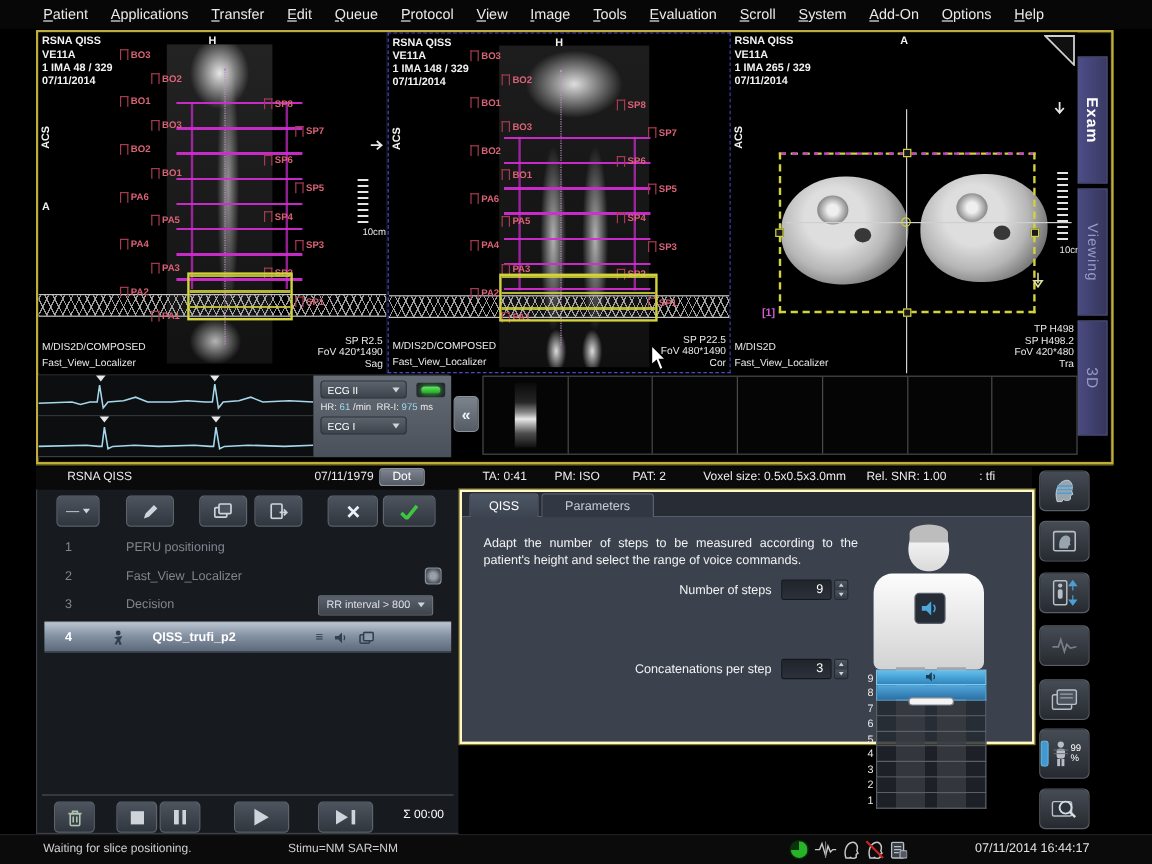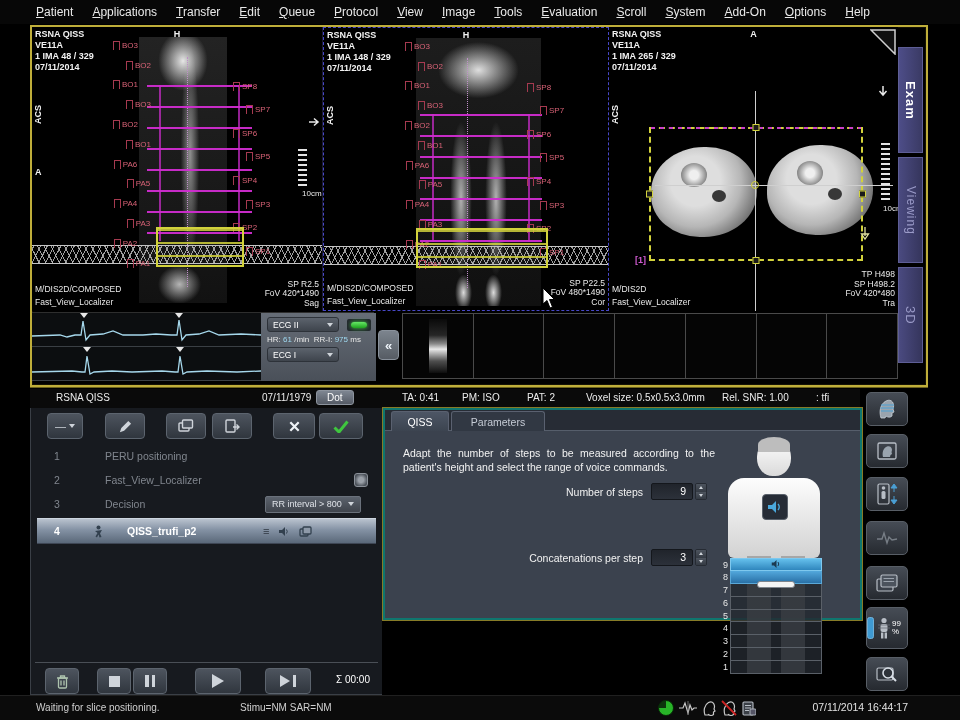--- a/index.html
+++ b/index.html
@@ -21,21 +21,21 @@
   #vp3 { left:577px; width:289px; }
 
   .vp-info { position:absolute; left:3px; top:2px; font-size:9px; font-weight:bold; color:#f2f2f2; line-height:11px; z-index:6; }
   .orient-top { position:absolute; top:2px; left:50%; transform:translateX(-50%); font-size:9px; font-weight:bold; color:#f2f2f2; z-index:6; }
   .axis-label { position:absolute; left:1px; top:78px; font-size:9px; font-weight:bold; color:#f2f2f2; writing-mode:vertical-rl; transform:rotate(180deg); z-index:6; }
   .orient-left { position:absolute; left:3px; top:140px; font-size:9px; font-weight:bold; color:#f2f2f2; z-index:6; }
   .vp-footer-left { position:absolute; left:3px; bottom:2px; font-size:8.5px; line-height:13px; color:#eaeaea; z-index:6; }
   .vp-footer-right { position:absolute; right:3px; bottom:3px; font-size:8.5px; line-height:9.5px; color:#eaeaea; text-align:right; z-index:6; }
 
   .lbl-col { position:absolute; z-index:4; }
-  .lbl { height:19.8px; font-size:8px; font-weight:normal; color:#d86276; display:flex; align-items:flex-end; gap:2px;justify-content:center; }
+  .lbl { height:19.8px; font-size:8px; font-weight:bold; color:#d86276; display:flex; align-items:flex-end; gap:2px; }
   .lbl .brk { width:7px; height:9px; border:1px solid #a63a50; border-bottom:none; }
   .lbl:nth-child(even) { margin-left:26px; }
   .lbl-col.right .lbl { height:23.6px; }
   #vp1 .lbl-col.left { left:68px; top:3px; }
   #vp1 .lbl-col.right { left:188px; top:40px; }
   #vp2 .lbl-col.left { left:68px; top:3px; }
   #vp2 .lbl-col.right { left:190px; top:40px; }
 
   .img-sag { position:absolute; left:107px; top:10px; width:88px; height:266px; z-index:1;
     background: radial-gradient(ellipse 40% 16% at 50% 9%, #e6e6e6, rgba(0,0,0,0) 70%),
@@ -163,21 +163,21 @@
   .tbtn { position:absolute; top:260px; height:26px; background:linear-gradient(#4d545e,#30363e); border:1px solid #5c646e; border-radius:4px;
     display:flex; align-items:center; justify-content:center; gap:3px; color:#cfd4da; cursor:pointer; }
   .t-stop { width:11px; height:11px; background:#cfd4da; }
   .t-bar { width:3.5px; height:12px; background:#cfd4da; }
   .t-play { width:0; height:0; border-top:7px solid transparent; border-bottom:7px solid transparent; border-left:12px solid #cfd4da; }
   .t-play-sm { width:0; height:0; border-top:6px solid transparent; border-bottom:6px solid transparent; border-left:10px solid #cfd4da; }
   .t-endbar { width:3px; height:12px; background:#cfd4da; }
   .q-total { position:absolute; left:305px; top:266px; font-size:10px; color:#fff; white-space:nowrap; }
 
   
-  .dialog { position:absolute; left:383px; top:408px; width:479px; height:212px; border:2px solid #0f766e; background:#3b424e; box-shadow:0 0 0 1px #867b27; }
+  .dialog { position:absolute; left:383px; top:408px; width:479px; height:212px; border:2px solid #fef9c3; background:#3b424e; box-shadow:0 0 0 1px #867b27; }
   .dlg-tabbar { position:absolute; top:0; left:0; right:0; height:21px; background:#272c35; border-bottom:1px solid #565e6b; }
   .dlg-tab { position:absolute; top:1px; height:20px; display:flex; align-items:center; justify-content:center; font-size:10.5px;
     border:1px solid #5a6170; border-bottom:none; border-radius:3px 3px 0 0; cursor:pointer; }
   .dlg-tab.active { left:6px; width:58px; background:linear-gradient(#4d5665,#3c4450); color:#fff; }
   .dlg-tab.inactive { left:66px; width:94px; background:#30murals; background:#313843; color:#c6ccd6; }
   .dlg-desc { position:absolute; left:18px; top:36px; width:312px; font-size:10.5px; color:#f2f2f2; line-height:14px; text-align:justify; }
   .fld-label { position:absolute; right:217px; font-size:10.5px; color:#f2f2f2; white-space:nowrap; }
   .fld-box { position:absolute; left:266px; width:42px; height:17px; background:linear-gradient(#20242b,#2c313a); border:1px solid #14171c;
     border-radius:2px; color:#fff; font-size:10.5px; text-align:right; padding:1px 6px 0 0; }
   .spinner { position:absolute; left:310px; width:12px; height:17px; display:flex; flex-direction:column; border:1px solid #262b33; border-radius:2px; overflow:hidden; }

